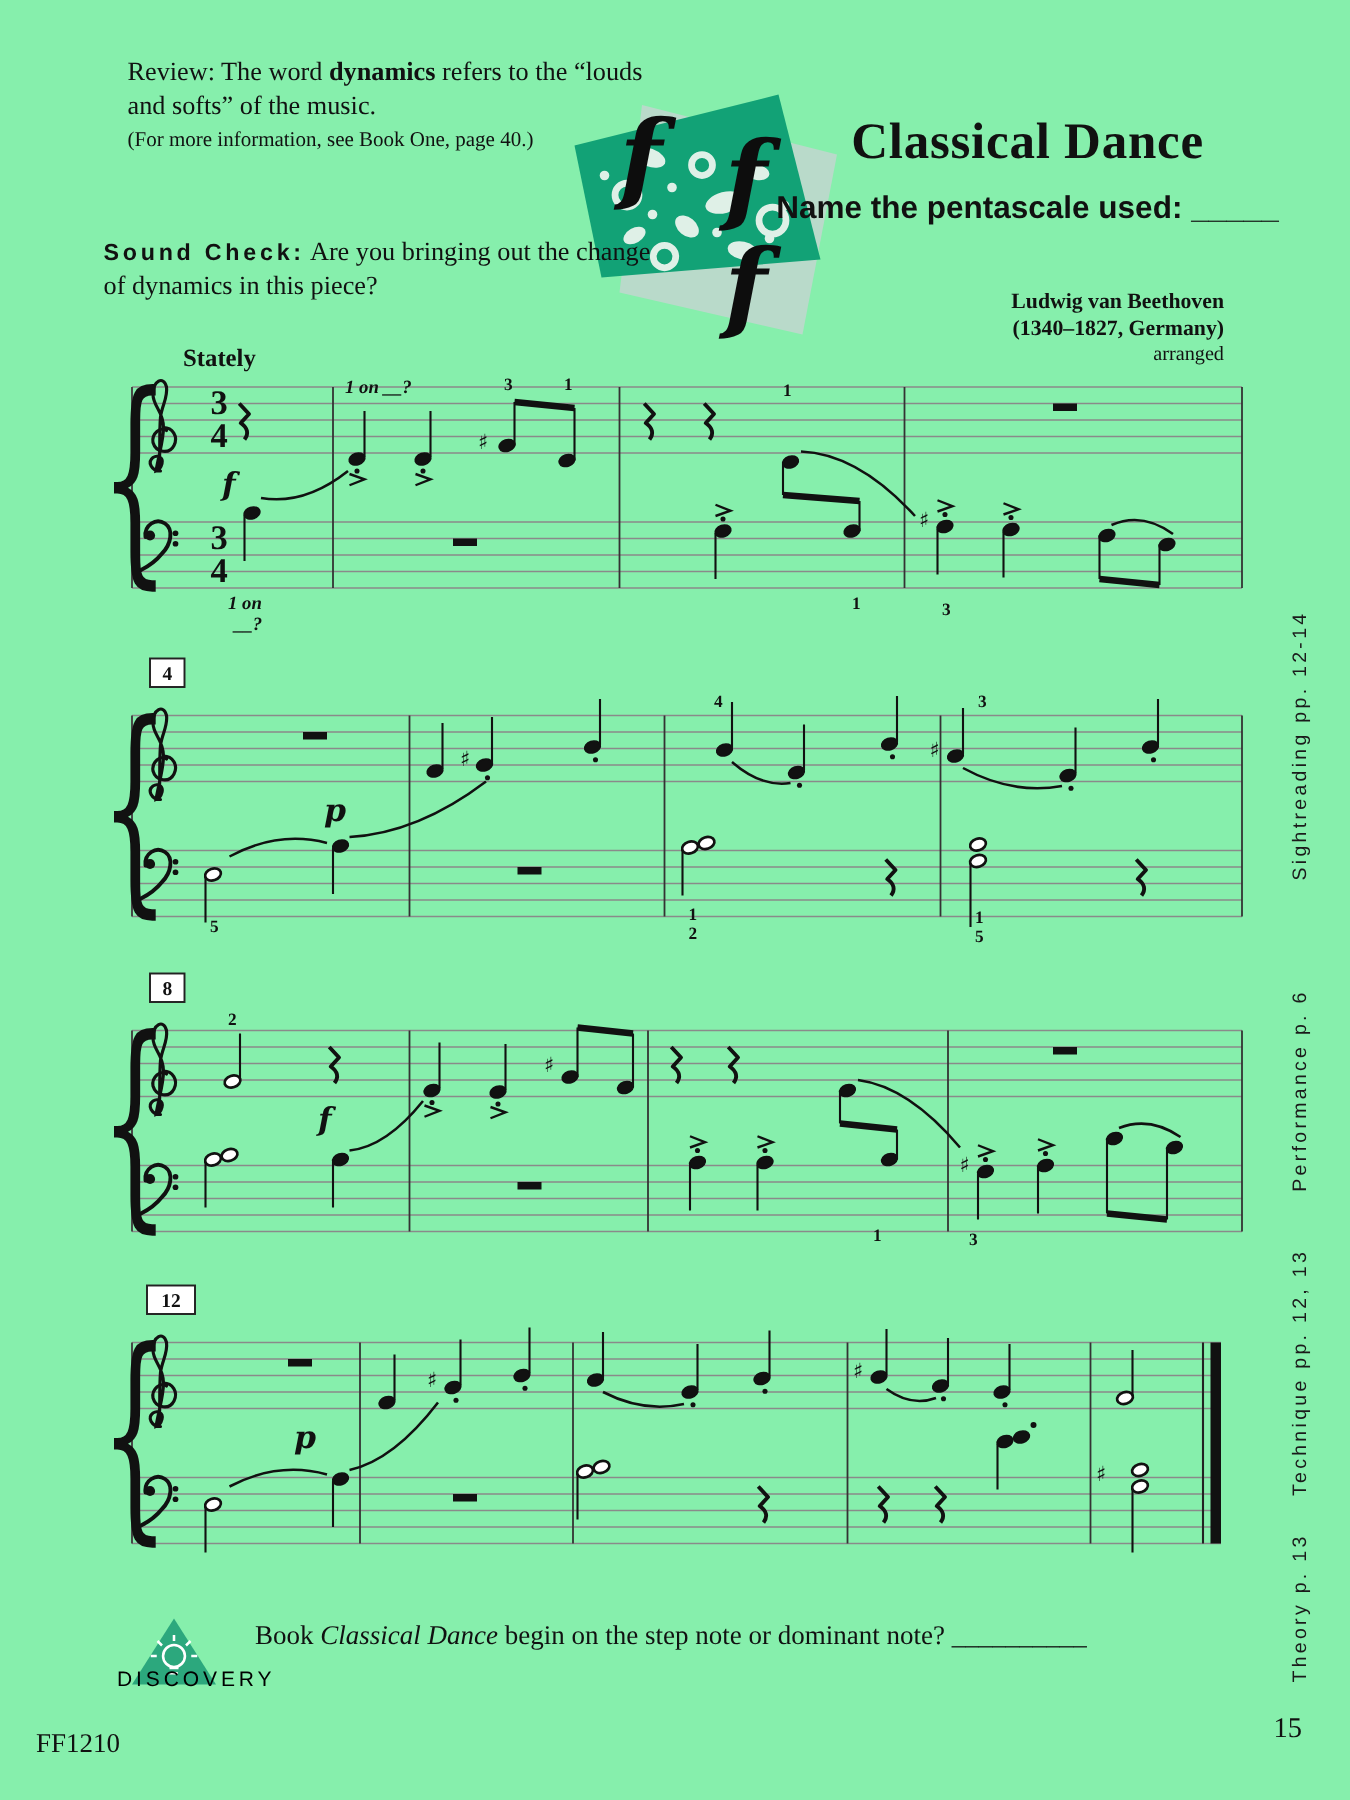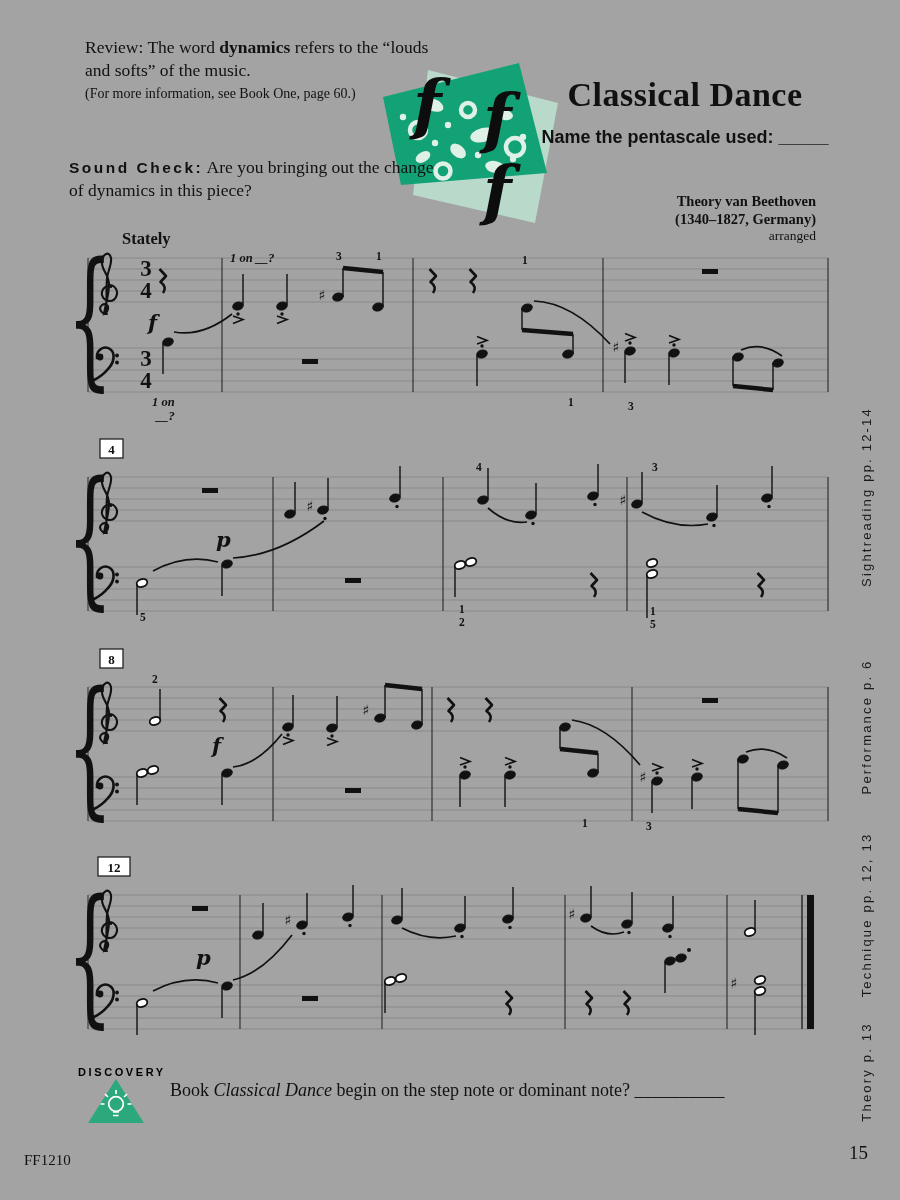--- a/index.html
+++ b/index.html
@@ -1,55 +1,55 @@
 <!DOCTYPE html>
 <html><head>
 <meta charset="utf-8">
 <style>
   html,body{margin:0;padding:0;background:#e8e8e8;}
-  .page{position:relative;width:900px;height:1200px;background:#a3a3a3;overflow:hidden;
+  .page{position:relative;width:900px;height:1200px;background:#86efac;overflow:hidden;
         font-family:"Liberation Serif",serif;color:#111;}
   .review{position:absolute;left:85px;top:36px;width:356px;font-size:17.5px;line-height:1.3;}
   .review-note{font-size:14px;margin-top:3px;}
   .soundcheck{position:absolute;left:69px;top:156px;width:372px;font-size:17.5px;line-height:1.3;}
   .sc-label{font-family:"Liberation Sans",sans-serif;font-weight:bold;font-size:15.5px;letter-spacing:2.5px;}
   .title{position:absolute;left:500px;top:76px;width:370px;text-align:center;
          font-size:34px;font-weight:bold;letter-spacing:.5px;}
   .subtitle{position:absolute;left:500px;top:127px;width:370px;text-align:center;
-            font-family:"Liberation Sans",sans-serif;font-weight:bold;font-size:18px;}
+            font-family:"Liberation Sans",sans-serif;font-weight:bold;font-size:21px;}
   .composer{position:absolute;left:600px;top:193px;width:216px;text-align:right;
             font-size:14.5px;font-weight:bold;line-height:1.22;}
   .composer .arranged{font-weight:normal;font-size:13.5px;text-align:right;}
   .side-label{position:absolute;left:866px;transform:translate(-50%,-50%) rotate(-90deg);
               white-space:nowrap;font-family:"Liberation Sans",sans-serif;font-size:13px;
               letter-spacing:2.2px;color:#1a1a1a;}
   .artwork{position:absolute;left:373px;top:55px;}
   .disc-art{position:absolute;left:82px;top:1076px;}
-  .disc-label{position:absolute;left:78px;top:1066px;font-family:"Liberation Sans",sans-serif;
-              font-weight:bold;font-size:11px;letter-spacing:2.6px;color:#000;}
+  .disc-label{position:absolute;left:78px;top:1111px;font-family:"Liberation Sans",sans-serif;
+              font-weight:normal;font-size:14px;letter-spacing:2.6px;color:#000;}
   .disc-text{position:absolute;left:170px;top:1074px;width:700px;font-size:18px;line-height:33px;}
-  .footer-cat{position:absolute;left:24px;top:1152px;font-size:15px;}
+  .footer-cat{position:absolute;left:24px;top:1152px;font-size:18px;}
   .footer-page{position:absolute;right:32px;top:1142px;font-size:19px;}
   #systems svg{position:absolute;left:60px;overflow:visible;}
   .m-tempo{font:bold 16.5px "Liberation Serif",serif;}
   .m-dyn{font:italic bold 21px "DejaVu Serif",serif;}
   .m-fing{font:bold 11.5px "Liberation Serif",serif;}
   .m-hint{font:italic bold 12.5px "Liberation Serif",serif;}
   .m-box{font:bold 13px "Liberation Serif",serif;}
   .m-ts{font:bold 23px "Liberation Serif",serif;}
   .m-sharp{font:14px "DejaVu Sans",sans-serif;}
   .art-f{font:italic bold 66px "DejaVu Serif",serif;}
 </style>
 </head>
 <body>
 
 <div class="page">
 
   <div class="review"><span>Review: The word </span><b>dynamics</b><span> refers to the “louds and softs” of the music.</span>
-    <div class="review-note">(For more information, see Book One, page 60.)</div>
+    <div class="review-note">(For more information, see Book One, page 40.)</div>
   </div>
 
   <svg class="artwork" width="200" height="180" viewBox="0 0 200 180">
     <polygon points="55,15 185,48 162,168 40,140" fill="#B9DACA"></polygon>
     <clipPath id="dk">
         <polygon points="10,42 146,8 174,118 28,130"></polygon>
       </clipPath>
     <polygon points="10,42 146,8 174,118 28,130" fill="#12A276"></polygon>
     <g clip-path="url(#dk)" stroke="none" fill="#DFF0E7">
       <ellipse cx="60" cy="50" rx="11" ry="6" transform="rotate(20 60 50)"></ellipse>
@@ -80,21 +80,21 @@
 
   <div class="title">Classical Dance</div>
   <div class="subtitle"><span>Name the pentascale used:</span>
     <span>_____</span>
   </div>
 
   <div class="soundcheck"><span class="sc-label">Sound Check:</span><span> Are you bringing out the change of dynamics in this piece?</span>
   </div>
 
   <div class="composer">
-    <div>Theory van Beethoven</div>
+    <div>Ludwig van Beethoven</div>
     <div>(1340–1827, Germany)</div>
     <div class="arranged">arranged</div>
   </div>
 
   <div id="systems">
       <svg width="800" height="215" style="top:218px">
         <line x1="28" y1="40" x2="768" y2="40" stroke="#8a8a8a" stroke-width="1.1"></line>
         <line x1="28" y1="51" x2="768" y2="51" stroke="#8a8a8a" stroke-width="1.1"></line>
         <line x1="28" y1="62" x2="768" y2="62" stroke="#8a8a8a" stroke-width="1.1"></line>
         <line x1="28" y1="73" x2="768" y2="73" stroke="#8a8a8a" stroke-width="1.1"></line>

